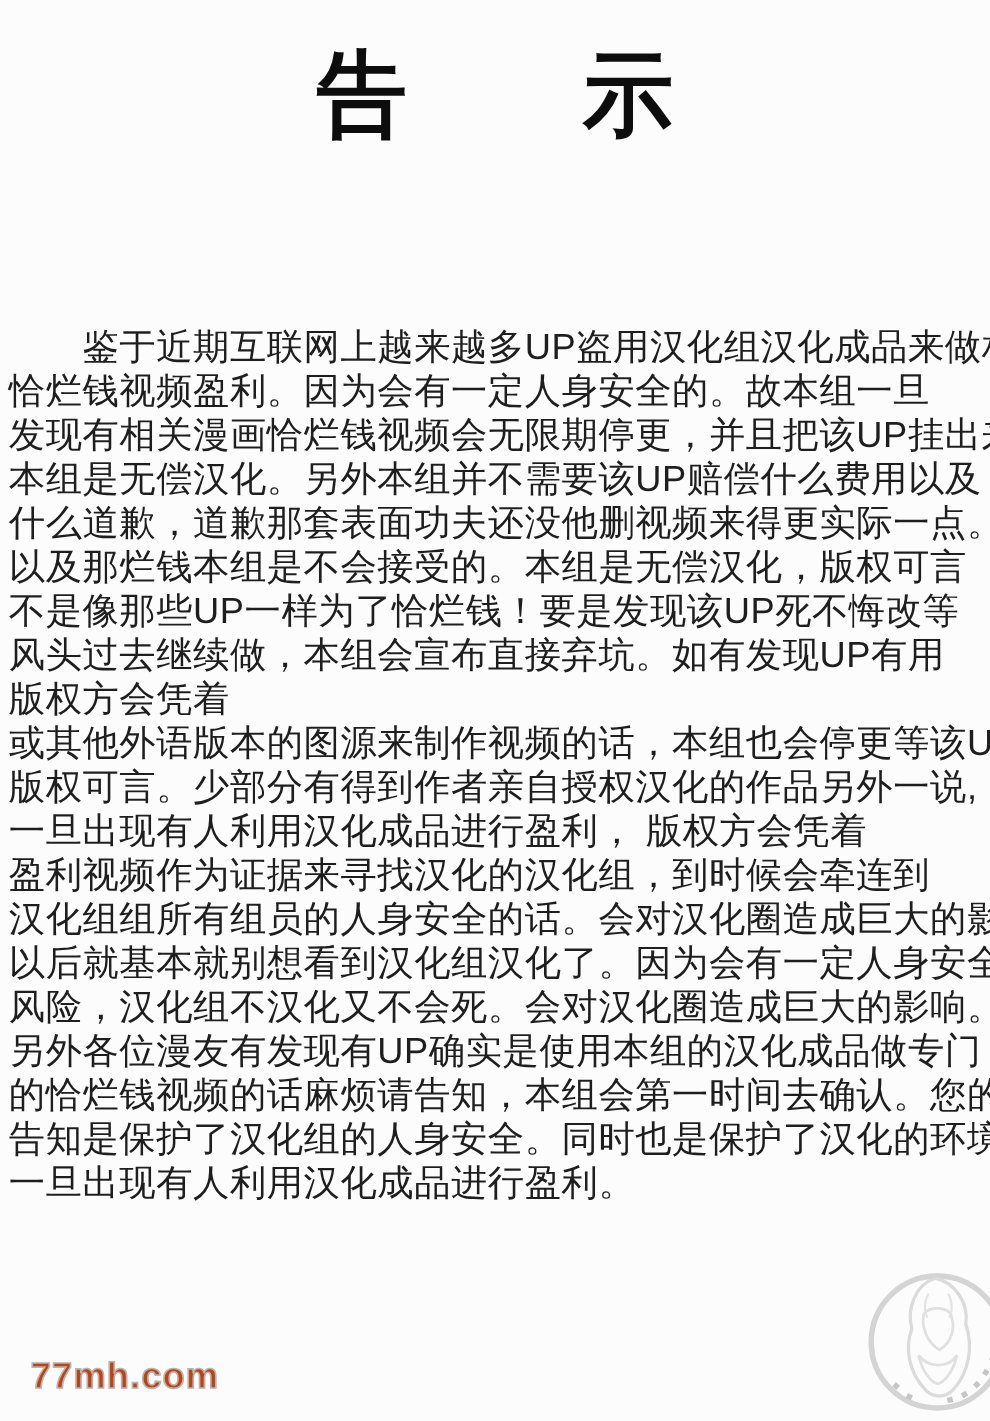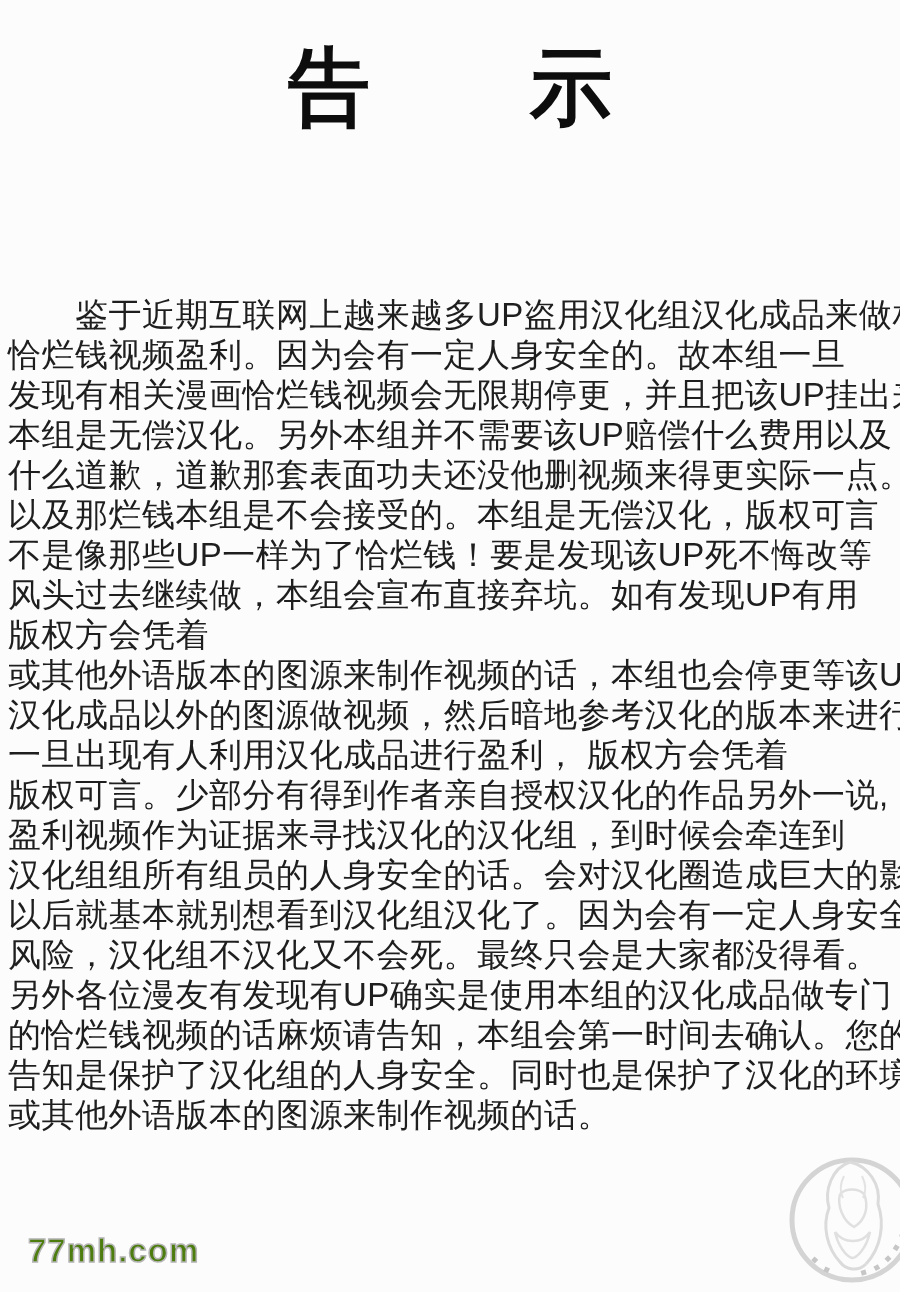--- a/index.html
+++ b/index.html
@@ -49,21 +49,21 @@
     white-space: pre;
     letter-spacing: 0.5px;
   }
   .watermark-site {
     position: absolute;
     left: 28px;
     top: 1232px;
     font-size: 33px;
     font-weight: bold;
     letter-spacing: 1px;
-    color: #4d7c0f;
+    color: #c2410c;
     -webkit-text-stroke: 1.5px #b5b5b5;
     text-shadow: 0 0 1px #cccccc;
   }
   .seal {
     position: absolute;
     left: 788px;
     top: 1146px;
   }
 </style>
 </head>
@@ -80,31 +80,30 @@
     <div class="notice-line">　　鉴于近期互联网上越来越多UP盗用汉化组汉化成品来做相关</div>
     <div class="notice-line">恰烂钱视频盈利。因为会有一定人身安全的。故本组一旦</div>
     <div class="notice-line">发现有相关漫画恰烂钱视频会无限期停更，并且把该UP挂出来,</div>
     <div class="notice-line">本组是无偿汉化。另外本组并不需要该UP赔偿什么费用以及</div>
     <div class="notice-line">什么道歉，道歉那套表面功夫还没他删视频来得更实际一点。</div>
     <div class="notice-line">以及那烂钱本组是不会接受的。本组是无偿汉化，版权可言</div>
     <div class="notice-line">不是像那些UP一样为了恰烂钱！要是发现该UP死不悔改等</div>
     <div class="notice-line">风头过去继续做，本组会宣布直接弃坑。如有发现UP有用</div>
     <div class="notice-line">版权方会凭着</div>
     <div class="notice-line">或其他外语版本的图源来制作视频的话，本组也会停更等该UP的</div>
-    <div class="notice-line">汉化成品以外的图源做视频，然后暗地参考汉化的版本来进行</div>
+    <div class="notice-line">版权可言。少部分有得到作者亲自授权汉化的作品另外一说,</div>
     <div class="notice-line">一旦出现有人利用汉化成品进行盈利， 版权方会凭着</div>
-    <div class="notice-line">版权可言。少部分有得到作者亲自授权汉化的作品另外一说,</div>
     <div class="notice-line">盈利视频作为证据来寻找汉化的汉化组，到时候会牵连到</div>
     <div class="notice-line">汉化组组所有组员的人身安全的话。会对汉化圈造成巨大的影响,</div>
     <div class="notice-line">以后就基本就别想看到汉化组汉化了。因为会有一定人身安全的</div>
-    <div class="notice-line">风险，汉化组不汉化又不会死。最终只会是大家都没得看。</div>
+    <div class="notice-line">风险，汉化组不汉化又不会死。会对汉化圈造成巨大的影响。</div>
     <div class="notice-line">另外各位漫友有发现有UP确实是使用本组的汉化成品做专门</div>
     <div class="notice-line">的恰烂钱视频的话麻烦请告知，本组会第一时间去确认。您的</div>
     <div class="notice-line">告知是保护了汉化组的人身安全。同时也是保护了汉化的环境</div>
-    <div class="notice-line">或其他外语版本的图源来制作视频的话。</div>
+    <div class="notice-line">一旦出现有人利用汉化成品进行盈利。</div>
   </div>
 
   <div class="watermark-site">77mh.com</div>
 
   <svg class="seal" width="132" height="146" viewBox="0 0 132 146" aria-hidden="true">
     <circle cx="64" cy="74" r="60" fill="none" stroke="#d4d4d4" stroke-width="5"></circle>
     <path d="M62 16 C44 22 36 44 41 62 C34 80 39 102 52 116 C58 124 70 126 78 118" fill="none" stroke="#dbdbdb" stroke-width="3"></path>
     <path d="M62 16 C80 20 93 38 90 58 C97 78 93 102 78 118" fill="none" stroke="#dbdbdb" stroke-width="3"></path>
     <path d="M52 48 C58 42 70 42 76 48 C81 60 78 74 66 81 C55 75 49 60 52 48" fill="none" stroke="#e0e0e0" stroke-width="2.5"></path>
     <path d="M47 86 C56 98 74 98 82 86 C78 104 68 112 64 112 C58 110 50 100 47 86" fill="none" stroke="#e0e0e0" stroke-width="2.5"></path>

